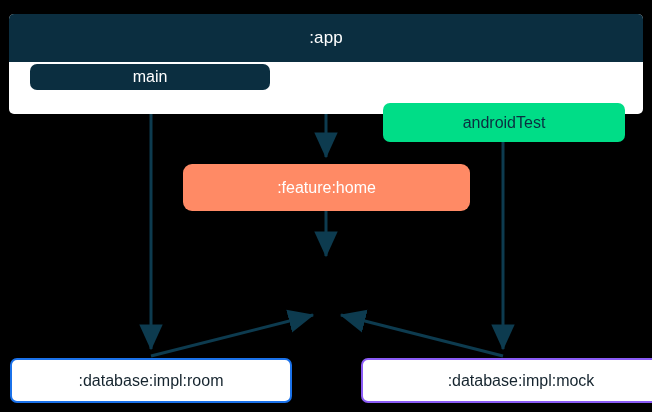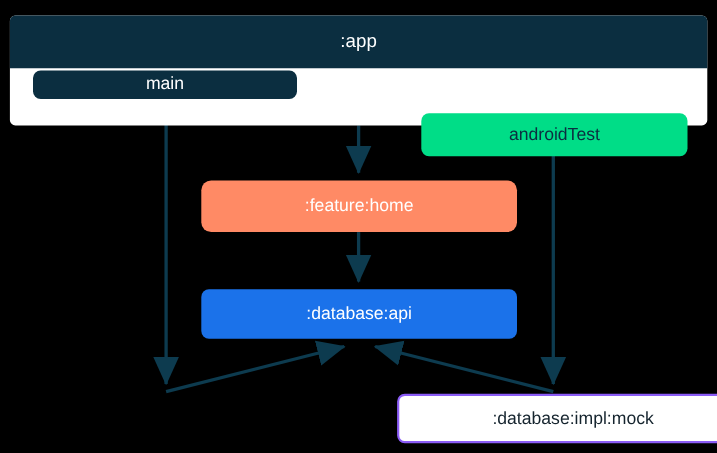--- a/index.html
+++ b/index.html
@@ -179,22 +179,22 @@
   </div>
 
   <div class="node" id="node-androidtest">
     <span>androidTest</span>
   </div>
 
   <div class="node" id="node-feature-home">
     <span>:feature:home</span>
   </div>
 
-  <div class="node" id="node-database-api">
-    <span>:database:api</span>
-  </div>
-
+
+  <div class="node" id="node-impl-room">
+    <span>:database:impl:room</span>
+  </div>
 
   <div class="node" id="node-impl-mock">
     <span>:database:impl:mock</span>
   </div>
 
 </div>
 
 </body></html>

